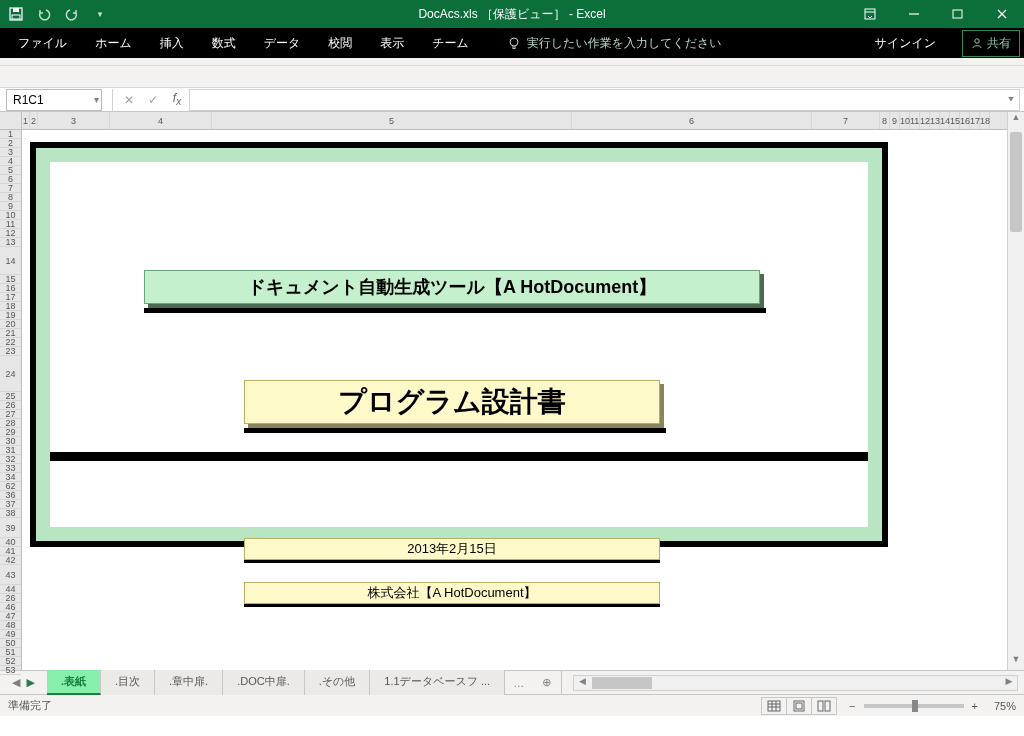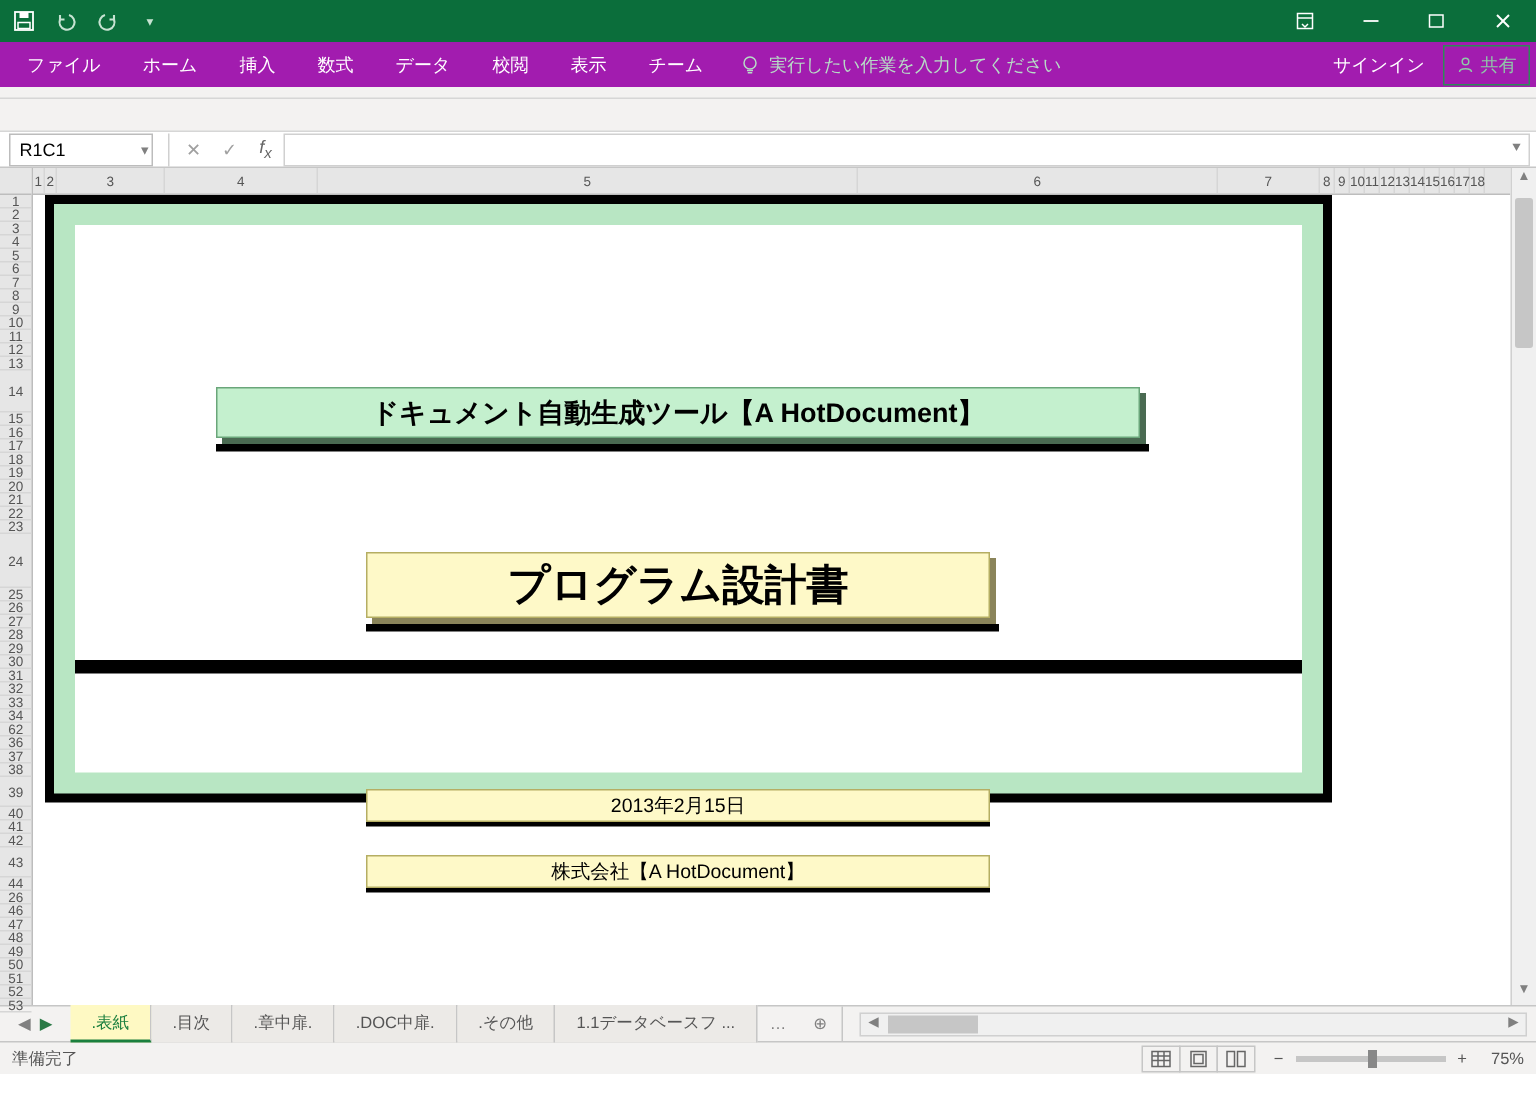--- a/index.html
+++ b/index.html
@@ -5,21 +5,21 @@
 * { margin: 0; padding: 0; box-sizing: border-box; font-family: "Meiryo", "Yu Gothic", sans-serif; }
 body { background: #fff; overflow: hidden; width: 1024px; height: 736px; font-size: 12px; }
 
 .titlebar { background: #0b6e3b; height: 28px; display: flex; align-items: center; color: #fff; position: relative; }
 .titlebar .left { display: flex; align-items: center; gap: 12px; padding-left: 8px; }
 .titlebar .icon-btn { width: 16px; height: 16px; display: inline-flex; align-items: center; justify-content: center; color: #c6e3d2; }
 .titlebar .title { position: absolute; left: 50%; transform: translateX(-50%); font-size: 12px; color: #fff; }
 .titlebar .right { position: absolute; right: 0; display: flex; }
 .titlebar .win-btn { width: 44px; height: 28px; display: flex; align-items: center; justify-content: center; color: #fff; }
 
-.ribbon-tabs { background: #a21caf; height: 30px; display: flex; align-items: center; color: #fff; padding: 0 4px; gap: 2px; }
+.ribbon-tabs { background: #000000; height: 30px; display: flex; align-items: center; color: #fff; padding: 0 4px; gap: 16px; }
 .ribbon-tabs .tab { padding: 6px 14px; font-size: 12px; cursor: pointer; }
 .ribbon-tabs .tellme { display: flex; align-items: center; gap: 6px; color: #b7dcc6; padding-left: 8px; }
 .ribbon-tabs .spacer { flex: 1; }
 .ribbon-tabs .signin { padding: 6px 10px; color: #fff; }
 .ribbon-tabs .share { display: flex; align-items: center; gap: 4px; padding: 4px 8px; border: 1px solid #2e8a57; color: #8fc8a8; }
 
 .ribbon-divider { height: 8px; background: #f3f2f1; border-bottom: 1px solid #d6d6d6; }
 
 .formula-bar { height: 24px; display: flex; align-items: center; border-bottom: 1px solid #c6c6c6; background: #fff; }
 .name-box { width: 96px; height: 22px; border: 1px solid #bcbcbc; margin: 0 6px; display: flex; align-items: center; padding: 0 6px; font-size: 12px; background: #fff; position: relative; }
@@ -34,21 +34,21 @@
 .row-headers { width: 22px; background: #e6e6e6; border-right: 1px solid #bdbdbd; font-size: 9px; color: #555; }
 .row-headers .corner { height: 18px; border-bottom: 1px solid #bdbdbd; background: #e6e6e6; }
 .row-headers .rh { height: 9px; border-bottom: 1px solid #d6d6d6; text-align: center; line-height: 9px; }
 
 .grid-main { flex: 1; position: relative; overflow: hidden; }
 .col-headers { height: 18px; background: #e6e6e6; border-bottom: 1px solid #bdbdbd; display: flex; font-size: 9px; color: #555; }
 .col-headers .ch { border-right: 1px solid #d6d6d6; text-align: center; line-height: 18px; }
 .sel-cell { position: absolute; left: 0; top: 18px; width: 8px; height: 9px; border: 2px solid #1a7f3e; pointer-events: none; }
 
 .canvas { position: absolute; left: 0; top: 18px; right: 0; bottom: 0; background: #fff; }
-.page-outer { position: absolute; left: 8px; top: 0; width: 858px; height: 405px; background: #000; padding: 6px; }
+.page-outer { position: absolute; left: 8px; top: 12px; width: 858px; height: 405px; background: #000; padding: 6px; }
 .page-green { width: 100%; height: 100%; background: #b8e6c3; padding: 14px; position: relative; }
 .page-inner { width: 100%; height: 100%; background: #fff; position: relative; }
 
 .band-green { position: absolute; background: #c4f0ce; border: 1px solid #6aa67a; text-align: center; font-weight: bold; box-shadow: 4px 4px 0 #4a6a52; }
 .band-green.title1 { left: 94px; top: 108px; width: 616px; height: 34px; line-height: 32px; font-size: 18px; }
 .underline1 { position: absolute; left: 94px; top: 146px; width: 622px; height: 5px; background: #000; }
 
 .band-yellow { position: absolute; background: #fef9c8; border: 1px solid #b5ae63; text-align: center; font-weight: bold; box-shadow: 4px 4px 0 #8a845a; }
 .band-yellow.title2 { left: 194px; top: 218px; width: 416px; height: 44px; line-height: 42px; font-size: 28px; }
 .underline2 { position: absolute; left: 194px; top: 266px; width: 422px; height: 5px; background: #000; }
@@ -62,21 +62,21 @@
 
 .vscroll { width: 17px; background: #f0f0f0; border-left: 1px solid #d0d0d0; position: relative; }
 .vscroll .thumb { position: absolute; top: 20px; left: 2px; right: 2px; height: 100px; background: #c6c6c6; border-radius: 2px; }
 .vscroll .arr { position: absolute; width: 100%; height: 16px; text-align: center; color: #808080; font-size: 9px; }
 
 .sheet-tabs { height: 24px; background: #f3f2f1; border-top: 1px solid #c6c6c6; display: flex; align-items: center; font-size: 11px; }
 .sheet-tabs .nav { display: flex; gap: 6px; padding: 0 12px; color: #808080; }
 .sheet-tabs .nav .active { color: #2a7a46; }
 .sheet-tabs .tabs { display: flex; }
 .sheet-tabs .st { padding: 4px 14px; border-right: 1px solid #c6c6c6; background: #eceae7; color: #555; }
-.sheet-tabs .st.active { background: #fef9c3; border-bottom: 2px solid #1a7f3e; color: #1a7f3e; }
+.sheet-tabs .st.active { background: #86efac; border-bottom: 2px solid #1a7f3e; color: #1a7f3e; font-weight: bold; }
 .sheet-tabs .more { padding: 4px 8px; color: #808080; }
 .sheet-tabs .plus { padding: 4px 10px; color: #808080; }
 .sheet-tabs .hsb { flex: 1; margin: 0 6px; height: 16px; background: #f0f0f0; border: 1px solid #d0d0d0; position: relative; }
 .sheet-tabs .hsb .lbtn { position: absolute; left: 0; width: 16px; text-align: center; color: #808080; font-size: 9px; }
 .sheet-tabs .hsb .rbtn { position: absolute; right: 0; width: 16px; text-align: center; color: #808080; font-size: 9px; }
 .sheet-tabs .hsb .thumb { position: absolute; left: 18px; top: 1px; bottom: 1px; width: 60px; background: #c6c6c6; }
 
 .status-bar { height: 22px; background: #f3f2f1; border-top: 1px solid #c6c6c6; display: flex; align-items: center; padding: 0 8px; font-size: 11px; color: #555; }
 .status-bar .spacer { flex: 1; }
 .status-bar .view-btn { width: 26px; height: 18px; border: 1px solid #c6c6c6; margin-left: -1px; display: flex; align-items: center; justify-content: center; }
@@ -105,20 +105,21 @@
         </svg>
     </span>
     <span class="icon-btn">
       <svg width="14" height="14" viewBox="0 0 14 14">
           <path d="M5 3 A5 5 0 1 0 11 6" fill="none" stroke="#c6e3d2" stroke-width="1.4"></path>
           <path d="M11 3 L11 6 L8 6" fill="none" stroke="#c6e3d2" stroke-width="1.4"></path>
         </svg>
     </span>
     <span class="icon-btn" style="color:#c6e3d2;font-size:9px;">▾</span>
   </div>
+  <div class="title">DocAcs.xls ［保護ビュー］ - Excel</div>
   <div class="right">
     <div class="win-btn">
       <svg width="14" height="14" viewBox="0 0 14 14">
           <rect x="2" y="2" width="10" height="10" fill="none" stroke="#fff"></rect>
           <path d="M2 5 L12 5" stroke="#fff"></path>
           <path d="M5 9 L7 11 L9 9" fill="none" stroke="#fff"></path>
         </svg>
     </div>
     <div class="win-btn">
       <svg width="12" height="12" viewBox="0 0 12 12">

